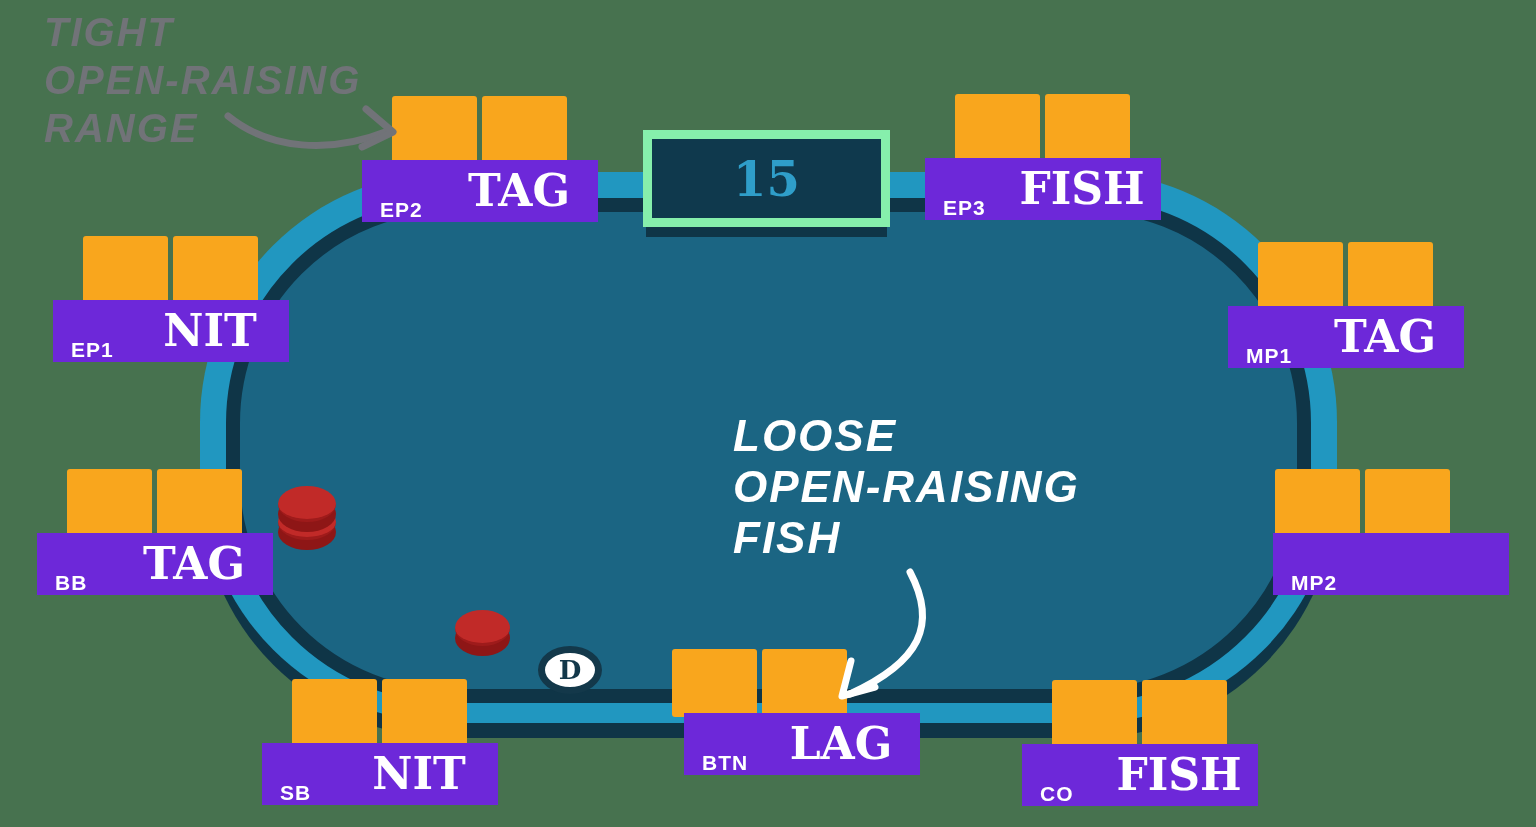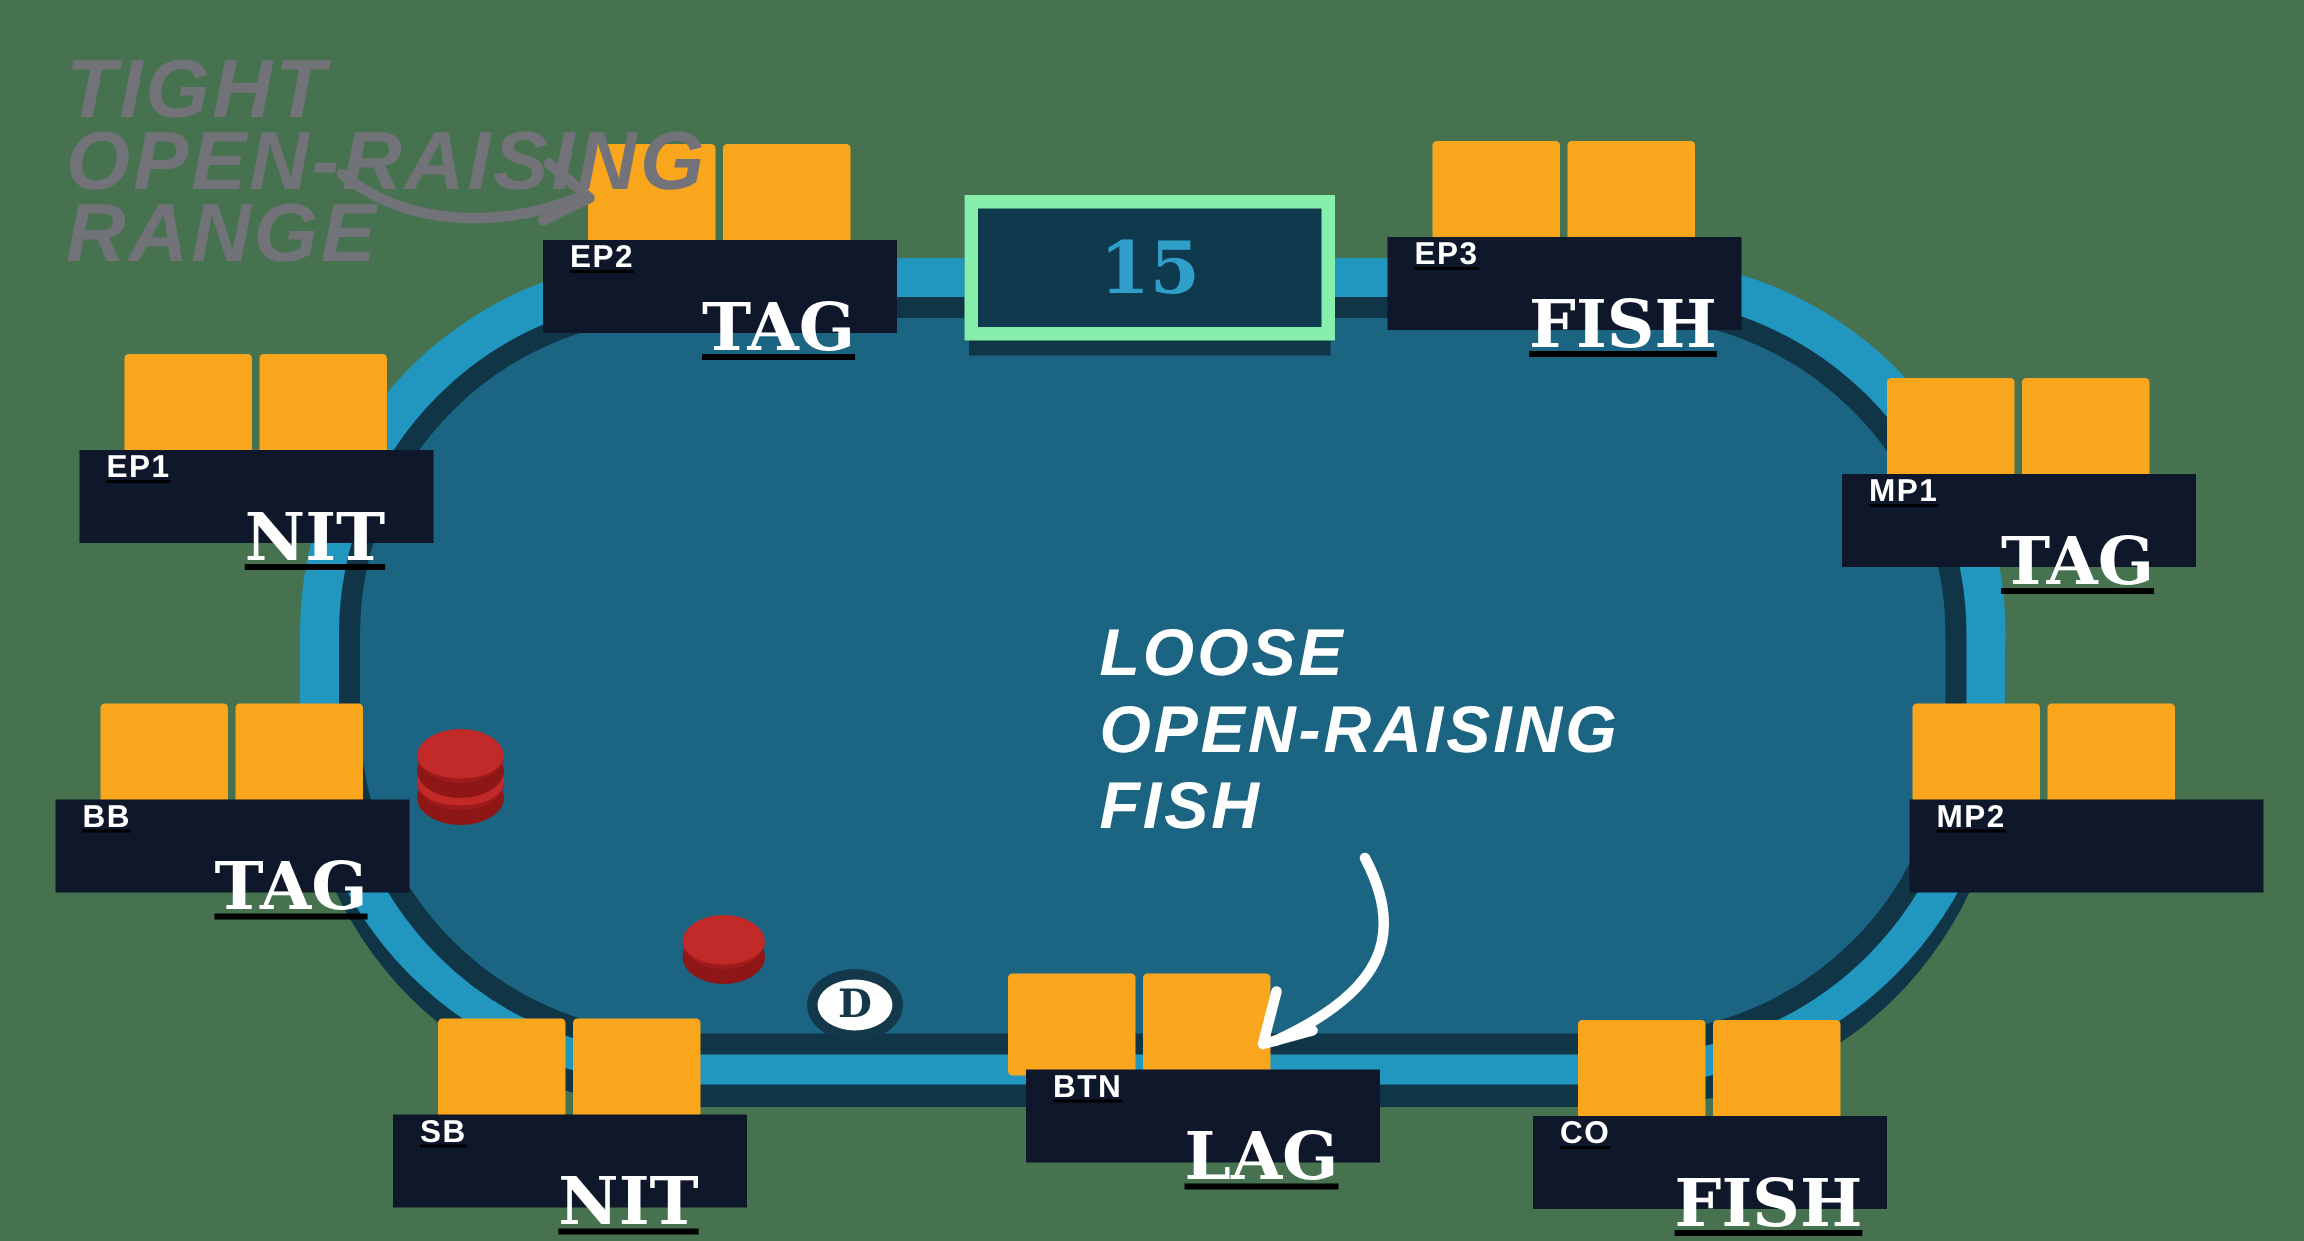--- a/index.html
+++ b/index.html
@@ -32,34 +32,33 @@
   }
   #pot .pot-value{
     font-family:"DejaVu Serif",serif;font-weight:bold;font-size:48px;color:#2F9EC9;
   }
 
   
   .seat{position:absolute;width:236px;z-index:2;}
   .cards{position:absolute;left:30px;bottom:58px;display:flex;gap:5px;z-index:2;}
   .card{width:85px;height:68px;background:#F9A61D;border-radius:3px;}
   .bar{
-    position:relative;width:236px;height:62px;background:#0f172a;
-    display:flex;align-items:flex-start;padding-left:18px;box-sizing:border-box;
+    position:relative;width:236px;height:62px;background:#6d28d9;
+    display:flex;align-items:flex-end;padding-left:18px;box-sizing:border-box;
     z-index:3;
-    text-decoration:underline;
   }
   .pos{width:72px;text-align:left;color:#FFFFFF;font-weight:bold;font-size:21px;letter-spacing:1px;}
   .ptype{
     flex:1;text-align:center;color:#FFFFFF;padding-right:12px;
     font-family:"DejaVu Serif",serif;font-weight:bold;font-size:44px;line-height:62px;margin-top:28px;
   }
   .seat-ep1{left:53px;top:300px;}
   .seat-ep2{left:362px;top:160px;}
   .seat-ep3{left:925px;top:158px;}
-  .seat-mp1{left:1228px;top:316px;border-radius:26px;}
+  .seat-mp1{left:1228px;top:306px;border-radius:26px;}
   .seat-mp2{left:1245px;top:533px;padding-left:28px;}
   .seat-co {left:1022px;top:744px;}
   .seat-btn{left:642px;top:713px;padding-left:42px;}
   .seat-sb {left:262px;top:743px;}
   .seat-bb {left:37px;top:533px;}
 
   
   .chip{position:absolute;width:58px;height:46px;z-index:2;}
   .chip .chip-side{
     position:absolute;left:0;right:0;bottom:0;height:36px;border-radius:50%;
@@ -80,21 +79,21 @@
   }
   #dealer-button span{
     font-family:"DejaVu Serif",serif;font-weight:bold;font-size:26px;color:#13384A;line-height:1;
   }
 
   
   .annotation{
     position:absolute;z-index:5;font-weight:bold;font-style:italic;
     letter-spacing:2px;white-space:pre-line;
   }
-  #tight-note{left:44px;top:8px;font-size:55px;line-height:48px;color:#717378;margin-top:27px;}
+  #tight-note{left:44px;top:8px;font-size:40px;line-height:48px;color:#717378;}
   #loose-note{left:733px;top:410px;font-size:44px;line-height:51px;color:#FFFFFF;}
   #arrows{position:absolute;inset:0;z-index:5;pointer-events:none;}
 </style>
 </head>
 <body>
 
 <div id="stage">
 
   <div id="table">
     <div id="felt"></div>

